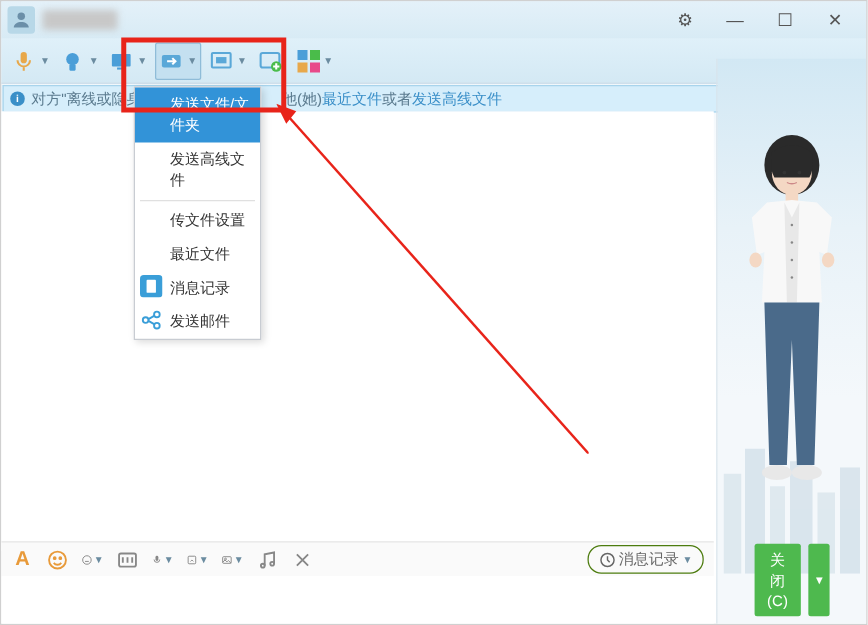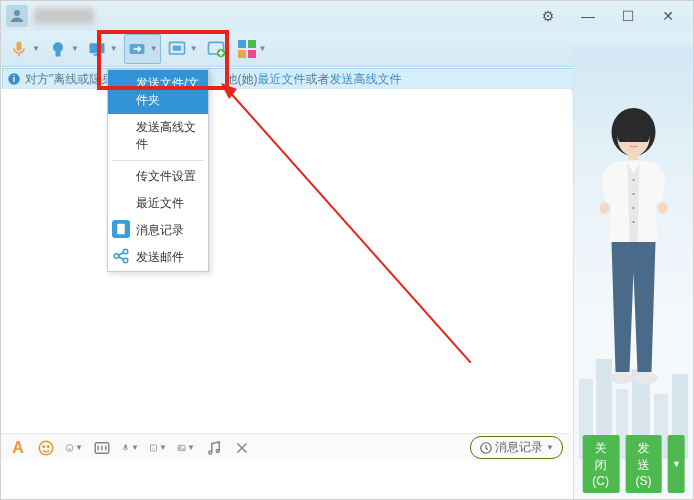--- a/index.html
+++ b/index.html
@@ -479,20 +479,17 @@
       <path d="M20 140 L64 140 L60 270 L46 270 L42 170 L38 270 L24 270 Z" fill="#4a6a8a"></path>
 
       <ellipse cx="30" cy="276" rx="12" ry="6" fill="#e8e8e8"></ellipse>
       <ellipse cx="54" cy="276" rx="12" ry="6" fill="#e8e8e8"></ellipse>
     </svg>
   </div>
   <div class="bottom-buttons">
     <button class="btn btn-close">
       <span>关闭(C)</span>
     </button>
-    <button class="btn btn-send">
-      <span>发送(S)</span>
-    </button>
     <button class="btn btn-send-caret">
       <span style="font-size:9px;">▼</span>
     </button>
   </div>
 </div>
 
 </body></html>

